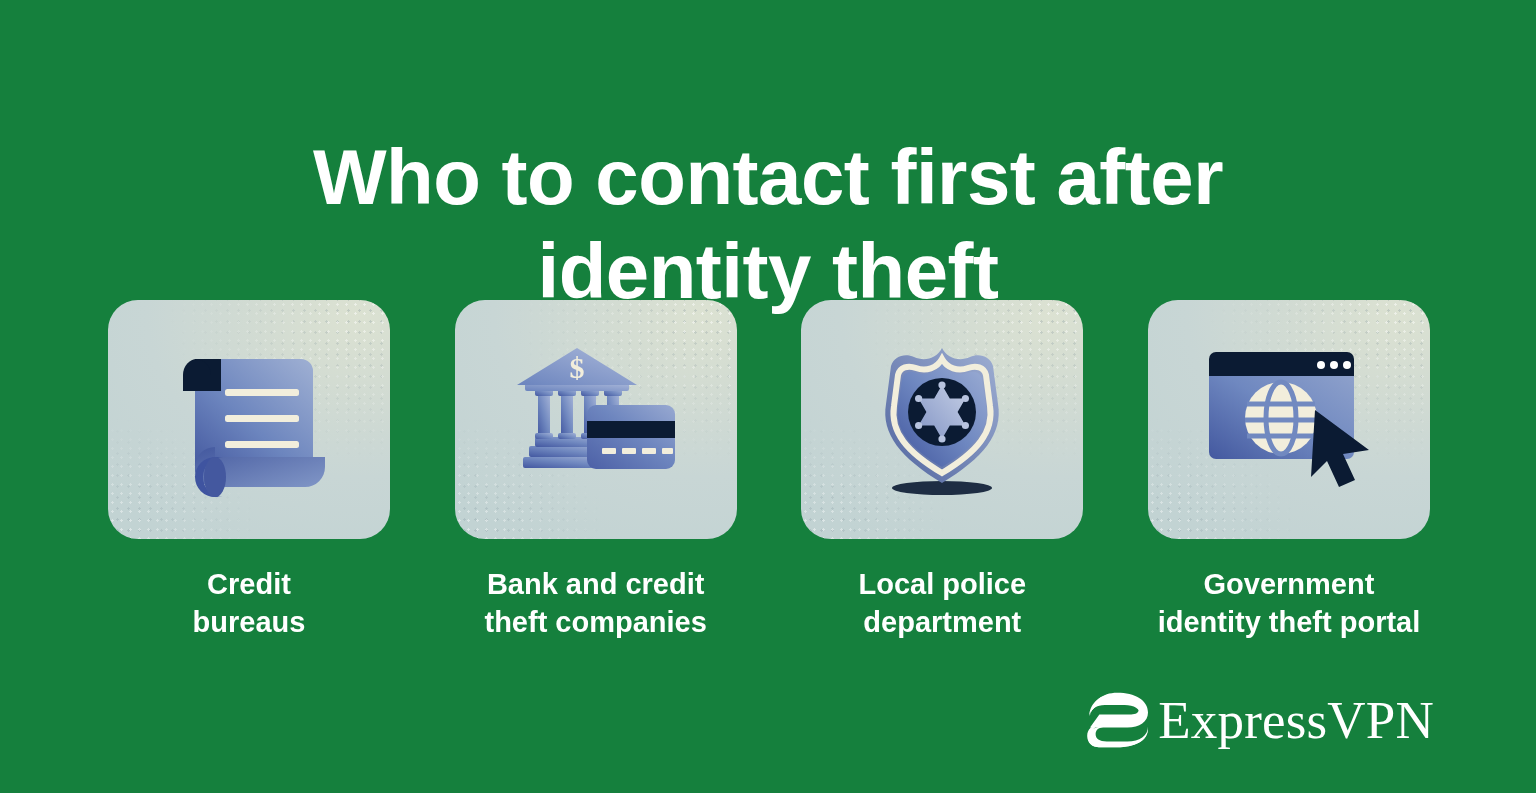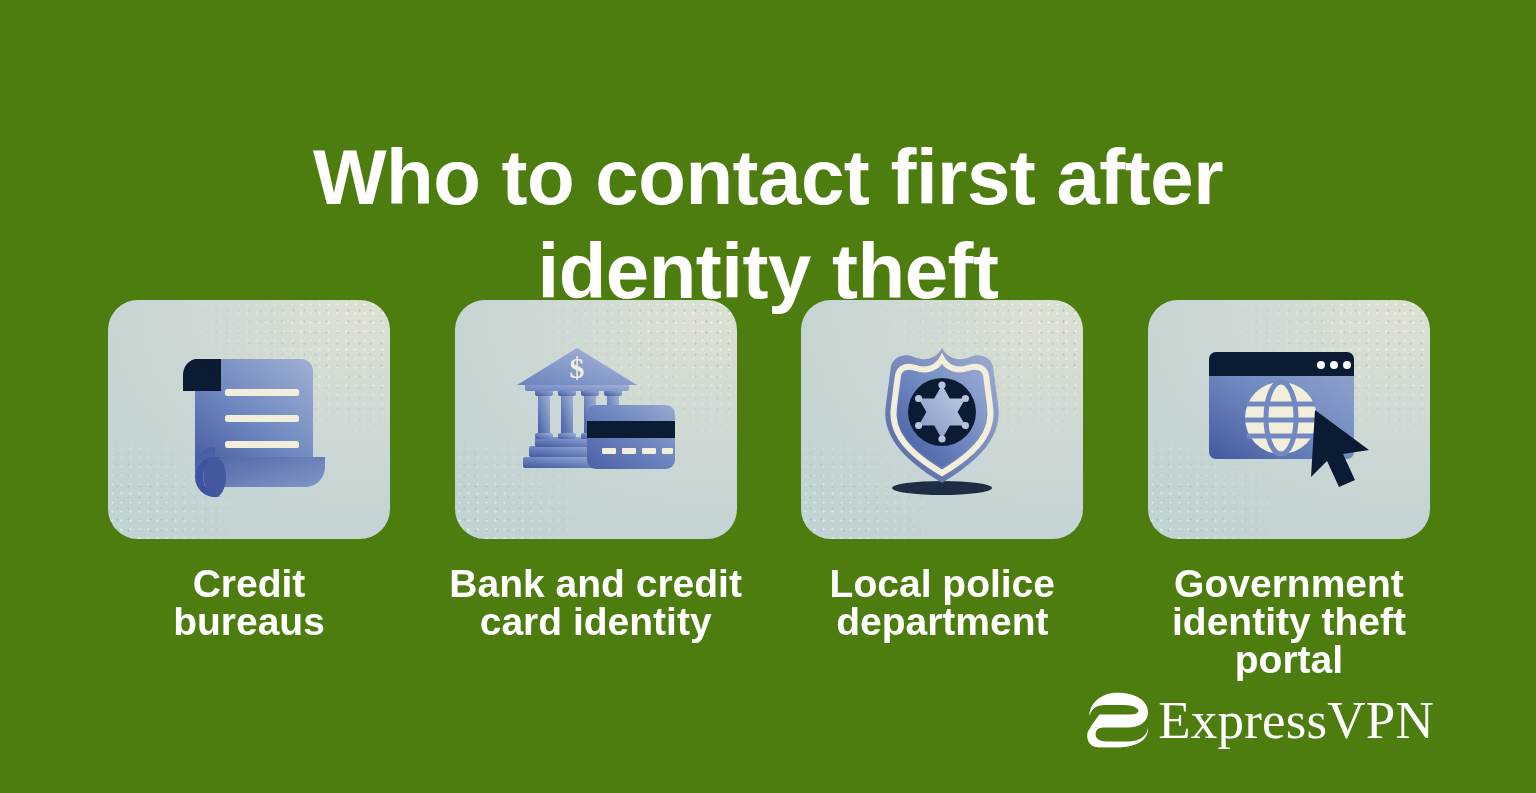--- a/index.html
+++ b/index.html
@@ -13,21 +13,21 @@
     overflow: hidden;
     background: #3B5597;
     font-family: "Liberation Sans", "DejaVu Sans", sans-serif;
     -webkit-font-smoothing: antialiased;
   }
 
   .poster {
     position: relative;
     width: 1536px;
     height: 793px;
-    background: #4d7c0f;
+    background: #15803d;
     overflow: hidden;
   }
 
   
   .title {
     position: absolute;
     left: 0;
     top: 78px;
     width: 1536px;
     text-align: center;
@@ -99,21 +99,21 @@
     align-items: center;
     justify-content: center;
   }
   .icon-wrap svg { display: block; overflow: visible; }
 
   .card-label {
     margin-top: 26px;
     width: 330px;
     text-align: center;
     color: #FFFFFF;
-    font-size: 39px;
+    font-size: 29px;
     line-height: 38px;
     font-weight: 700;
     white-space: pre-line;
     font-family: "Liberation Sans", "DejaVu Sans", sans-serif;
   }
 
   
   .logo {
     position: absolute;
     right: 102px;
@@ -234,21 +234,21 @@
             <g fill="#F2EEDC">
               <rect x="91" y="103" width="14" height="6" rx="1"></rect>
               <rect x="111" y="103" width="14" height="6" rx="1"></rect>
               <rect x="131" y="103" width="14" height="6" rx="1"></rect>
               <rect x="151" y="103" width="11" height="6" rx="1"></rect>
             </g>
           </svg>
         </div>
       </div>
       <div class="card-label">Bank and credit
-card identity</div>
+theft companies</div>
     </div>
 
     <div class="card-col">
       <div class="card">
         <div class="icon-wrap">
           <svg width="150" height="155" viewBox="0 0 150 155" aria-hidden="true">
             <defs>
               <linearGradient id="g-badge" x1="0" y1="1" x2="1" y2="0">
                 <stop offset="0%" stop-color="#41569E"></stop>
                 <stop offset="50%" stop-color="#6E87C0"></stop>

